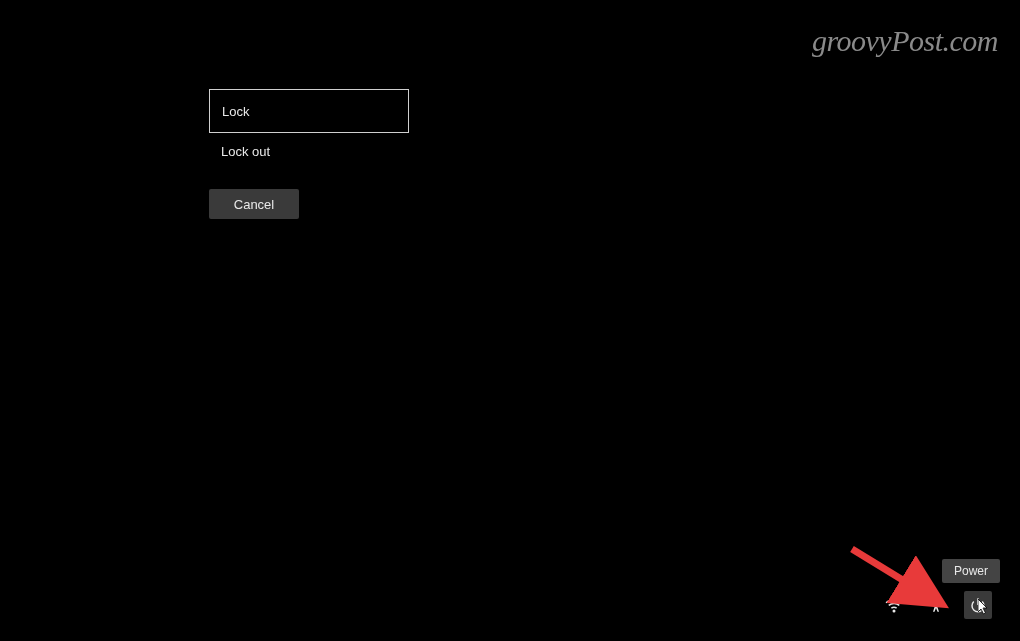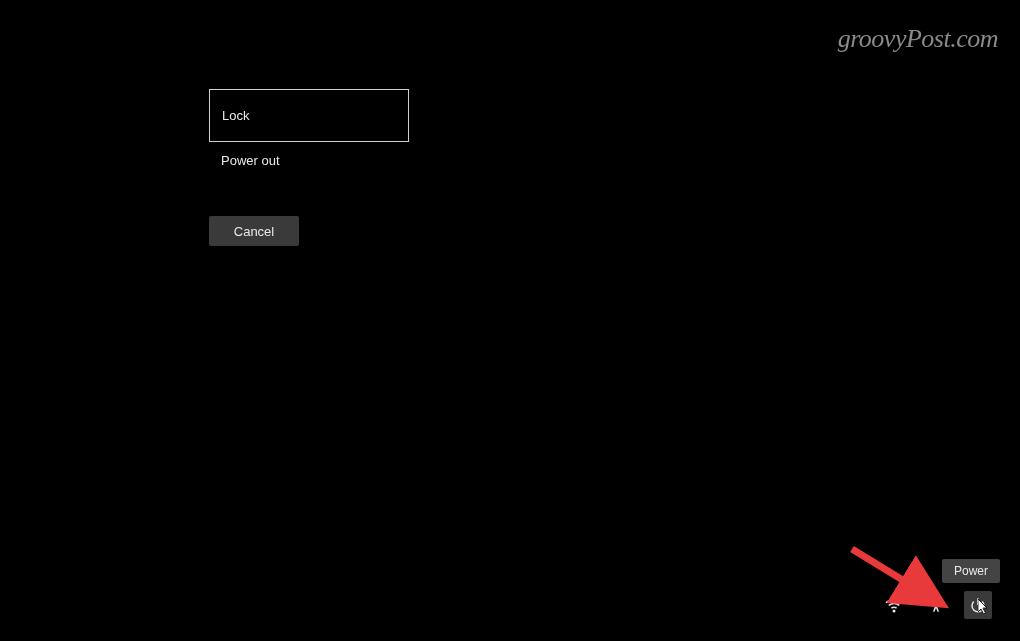--- a/index.html
+++ b/index.html
@@ -14,45 +14,45 @@
       font-family: 'Segoe UI', Tahoma, sans-serif;
       position: relative;
       overflow: hidden;
     }
     .watermark {
       position: absolute;
       top: 24px;
       right: 22px;
       font-family: Georgia, 'Times New Roman', serif;
       font-style: italic;
-      font-size: 26px;
+      font-size: 30px;
       color: #8a8a8a;
       letter-spacing: -0.5px;
     }
     .menu-container {
       position: absolute;
       left: 209px;
       top: 89px;
       width: 200px;
     }
     .menu-item {
       display: flex;
       align-items: center;
       height: 36px;
       padding: 0 12px;
       color: #e8e8e8;
       font-size: 13px;
       cursor: pointer;
     }
     .menu-item.selected {
       border: 1px solid #d0d0d0;
-      height: 53px;
+      height: 44px;
     }
     .cancel-button {
-      margin-top: 38px;
+      margin-top: 20px;
       width: 90px;
       height: 30px;
       background: #3a3a3a;
       color: #e8e8e8;
       font-size: 13px;
       display: flex;
       align-items: center;
       justify-content: center;
       cursor: pointer;
       border-radius: 2px;
@@ -106,21 +106,21 @@
 </head>
 <body>
 
 <div class="watermark">groovyPost.com</div>
 
 <div class="menu-container">
   <div class="menu-item selected">
     <span>Lock</span>
   </div>
   <div class="menu-item">
-    <span>Power out</span>
+    <span>Lock out</span>
   </div>
   <div class="cancel-button">
     <span>Cancel</span>
   </div>
 </div>
 
 <div class="tooltip">
   <span>Power</span>
 </div>
 

